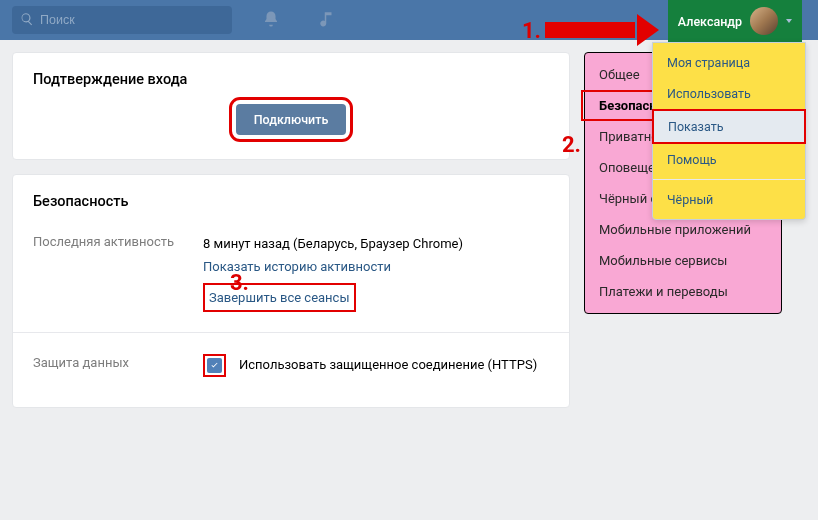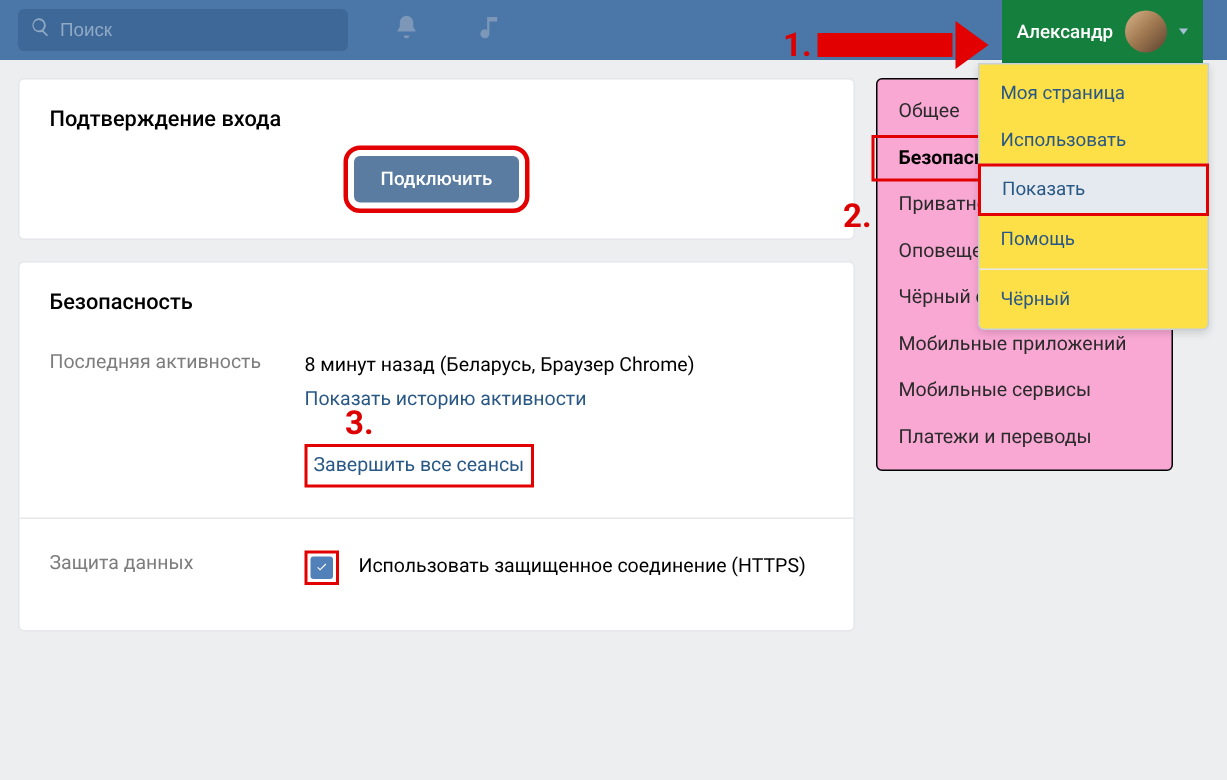--- a/index.html
+++ b/index.html
@@ -143,21 +143,21 @@
     font-size: 13px;
     padding-top: 2px;
   }
   .sec-row .val { flex: 1; font-size: 13px; line-height: 1.8; }
   .link { color: #2a5885; cursor: pointer; }
   .link-end {
     color: #2a5885; cursor: pointer;
     border: 2px solid #e20000;
     padding: 1px 4px;
     display: inline-block;
-    margin-top: 17px;
+    margin-top: 4px;
   }
   .hr { border-top: 1px solid #e7e8ec; margin: 14px -20px; }
   .cb-wrap { display: flex; align-items: flex-end; gap: 13px; }
   .cb-outer { border: 2px solid #e20000; padding: 2px; display:inline-flex; }
   .cb {
     width: 15px; height: 15px;
     background: #5181b8;
     border-radius: 2px;
     display: inline-flex; align-items: center; justify-content: center;
   }

